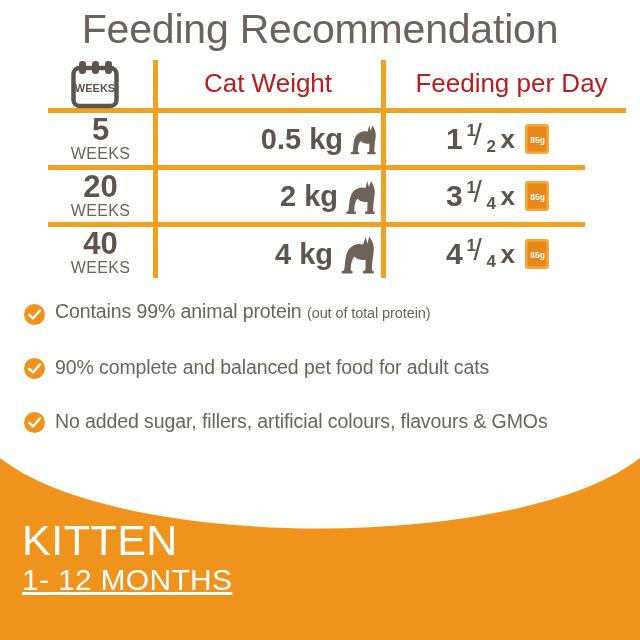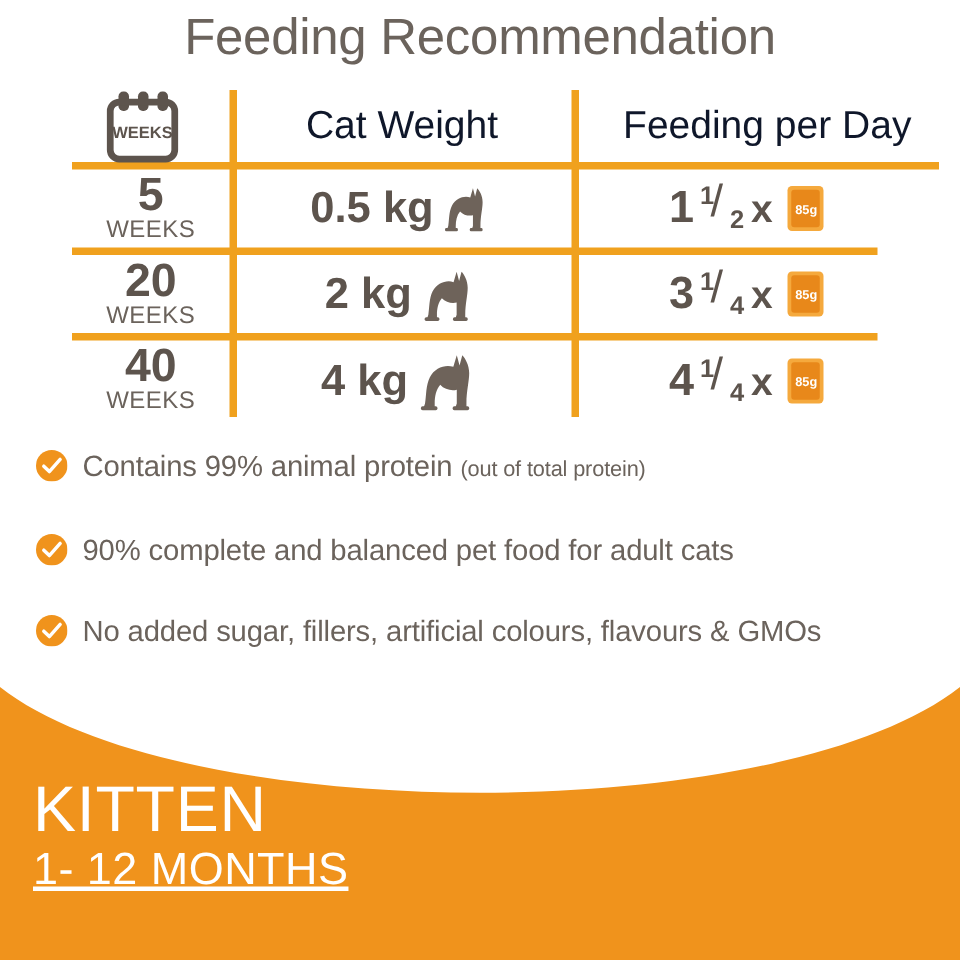--- a/index.html
+++ b/index.html
@@ -9,76 +9,76 @@
     font-family:"Liberation Sans", sans-serif;
     overflow:hidden;
     position:relative;
   }
   #root{position:absolute;inset:0;width:640px;height:640px;overflow:hidden;background:#fff;}
 
   
   .title{
     position:absolute;left:0;top:6px;width:640px;
     text-align:center;
-    font-size:34px;
+    font-size:41px;
     font-weight:400;
     color:#6b635c;
     letter-spacing:-0.2px;
     white-space:nowrap;
   }
 
   
   .table{position:absolute;left:0;top:0;width:640px;height:290px;}
 
   .vline{position:absolute;width:5px;background:#F0A11E;}
   .hline{position:absolute;height:5px;background:#F0A11E;}
 
   
   .cal{position:absolute;left:68px;top:59px;width:52px;height:50px;}
   .cal svg{display:block;}
 
   
   .col-head{
     position:absolute;
-    color:#0f172a;
+    color:#b91c1c;
     font-size:26px;
     font-weight:400;
     white-space:nowrap;
   }
   .col-head.w{left:153px;top:68px;width:230px;text-align:center;}
   .col-head.q{left:383px;top:68px;width:257px;text-align:center;}
 
   .age-num{
     font-size:31px;font-weight:700;line-height:30px;
     color:#5d544d;text-align:center;white-space:nowrap;
   }
   .age-unit{
     font-size:16px;font-weight:400;line-height:17px;
     color:#6b635c;text-align:center;letter-spacing:0.3px;white-space:nowrap;
   }
   .agebox{position:absolute;left:48px;width:105px;}
 
-  .wbox{position:absolute;left:153px;width:230px;display:flex;align-items:center;justify-content:center;gap:4px;}
+  .wbox{position:absolute;left:153px;width:230px;display:flex;align-items:center;justify-content:flex-end;gap:4px;}
   .wtxt{font-size:29px;font-weight:700;color:#5d544d;white-space:nowrap;}
   .catwrap{display:flex;align-items:flex-end;}
   .catwrap svg{display:block;}
 
   .qbox{position:absolute;left:383px;width:230px;display:flex;align-items:center;justify-content:center;}
   .qnum{font-size:30px;font-weight:700;color:#5d544d;}
   .frac{display:inline-block;position:relative;width:30px;height:34px;margin:0 1px 0 4px;}
   .frac .n{position:absolute;left:0;top:-1px;font-size:17px;font-weight:700;color:#5d544d;}
   .frac .sl{position:absolute;left:7px;top:-2px;font-size:30px;font-weight:400;color:#5d544d;line-height:30px;}
   .frac .d{position:absolute;left:20px;top:15px;font-size:17px;font-weight:700;color:#5d544d;}
   .qx{font-size:26px;font-weight:700;color:#5d544d;margin-left:3px;}
   .pouch{position:relative;width:26px;height:32px;margin-left:9px;}
   .pouch svg{display:block;}
 
   
   .bullets{position:absolute;left:0;top:288px;width:640px;}
-  .bullet{position:absolute;left:24px;display:flex;align-items:flex-start;}
+  .bullet{position:absolute;left:24px;display:flex;align-items:flex-end;}
   .tick{flex:0 0 auto;width:21px;height:21px;margin-right:10px;}
   .tick svg{display:block;}
   .btext{
     font-size:19.5px;color:#6b635c;line-height:23px;font-weight:400;
     letter-spacing:-0.1px;
   }
   .bsub{font-size:14.5px;color:#6b635c;}
 
   
   .banner{position:absolute;left:0;top:440px;width:588px;height:200px;}

